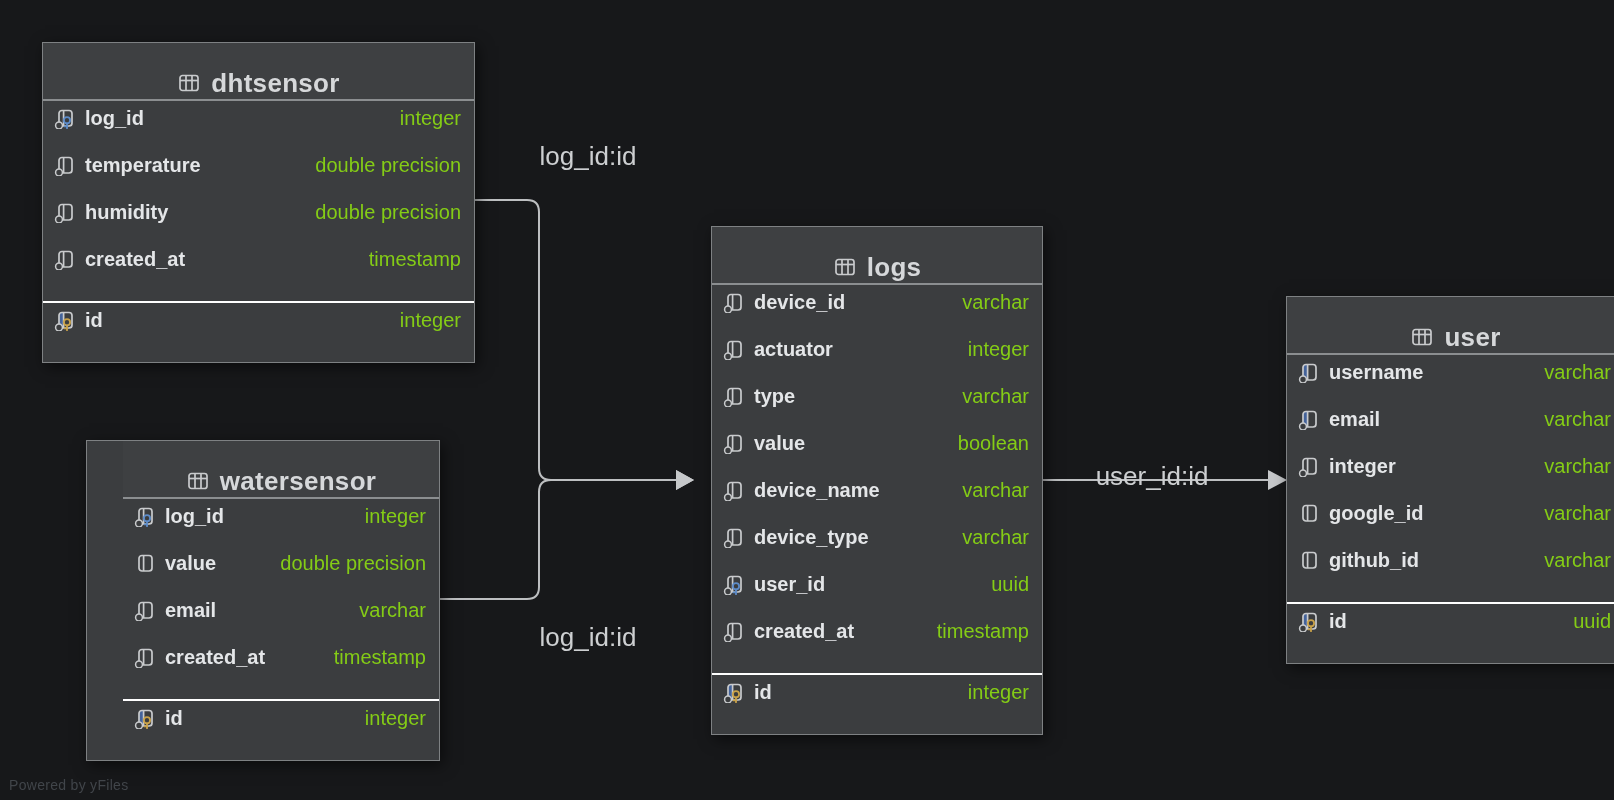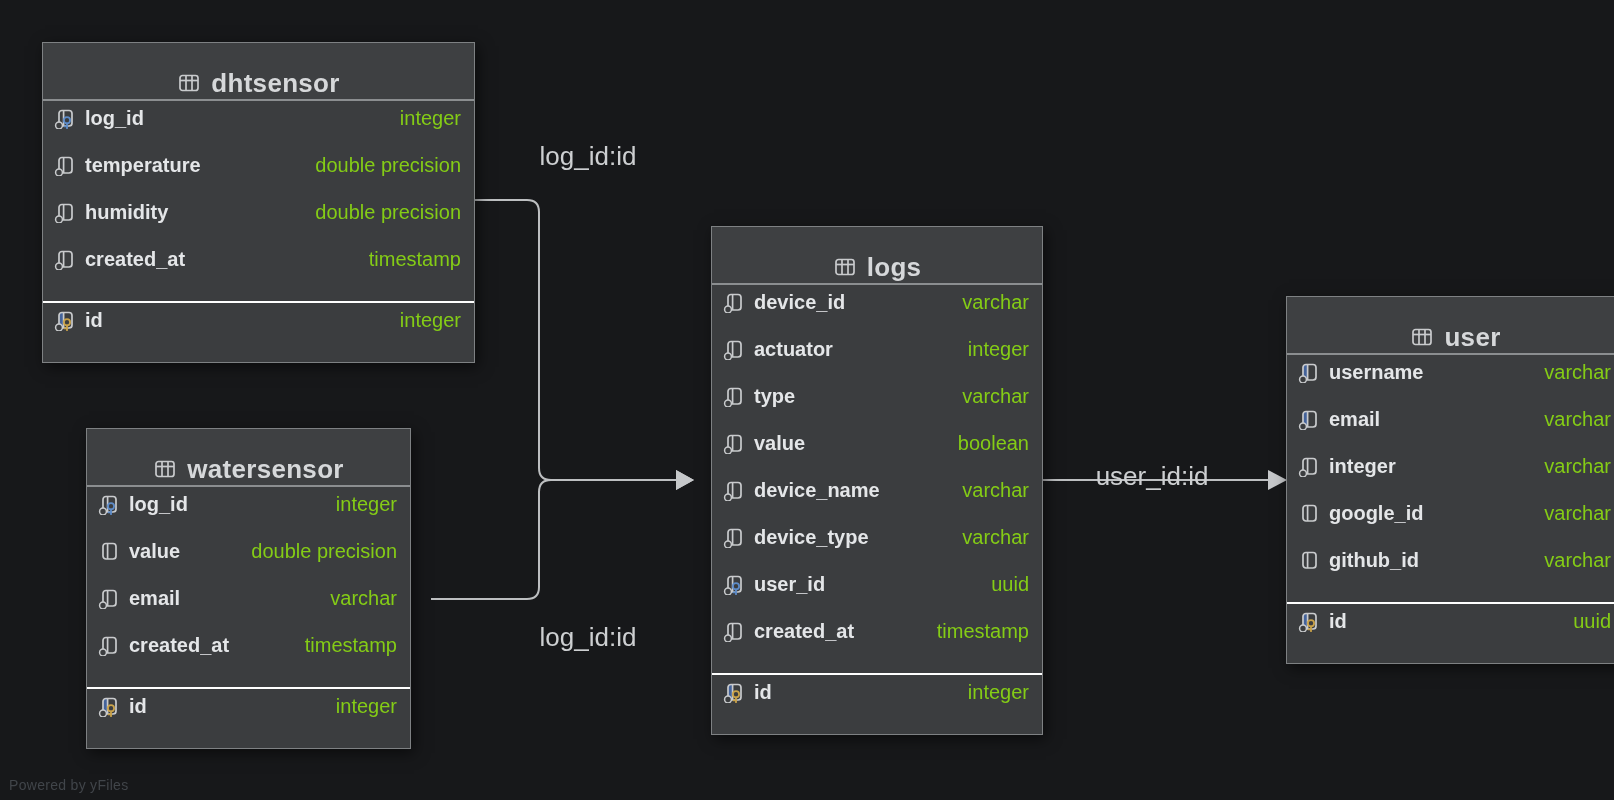--- a/index.html
+++ b/index.html
@@ -115,21 +115,21 @@
       <circle cx="13" cy="13.2" r="3.1"></circle>
       <line x1="13" y1="16.3" x2="13" y2="21.3"></line>
       <line x1="13" y1="19.4" x2="10.6" y2="19.4"></line>
     </g>
               </svg></span>
             <span class="col-name">id</span>
             <span class="col-type">integer</span>
           </div>
         </div>
   </div>
-      <div class="table-node" style="left: 86px; top: 428px; width: 325px; background: rgb(59, 61, 63);">
+      <div class="table-node" style="left: 86px; top: 440px; width: 354px; background: rgb(59, 61, 63); padding-left: 36px;">
     <div class="table-header">
       <span class="hicon"><svg width="24" height="24" viewBox="0 0 24 24" fill="none">
     <g stroke="#c9cbcd" stroke-width="1.7">
       <rect x="3" y="4.5" width="18" height="15" rx="2.5"></rect>
       <line x1="3" y1="9.5" x2="21" y2="9.5"></line>
       <line x1="9" y1="4.5" x2="9" y2="19.5"></line>
       <line x1="15" y1="4.5" x2="15" y2="19.5"></line>
     </g>
             </svg></span>
       <span class="table-title">watersensor</span>

